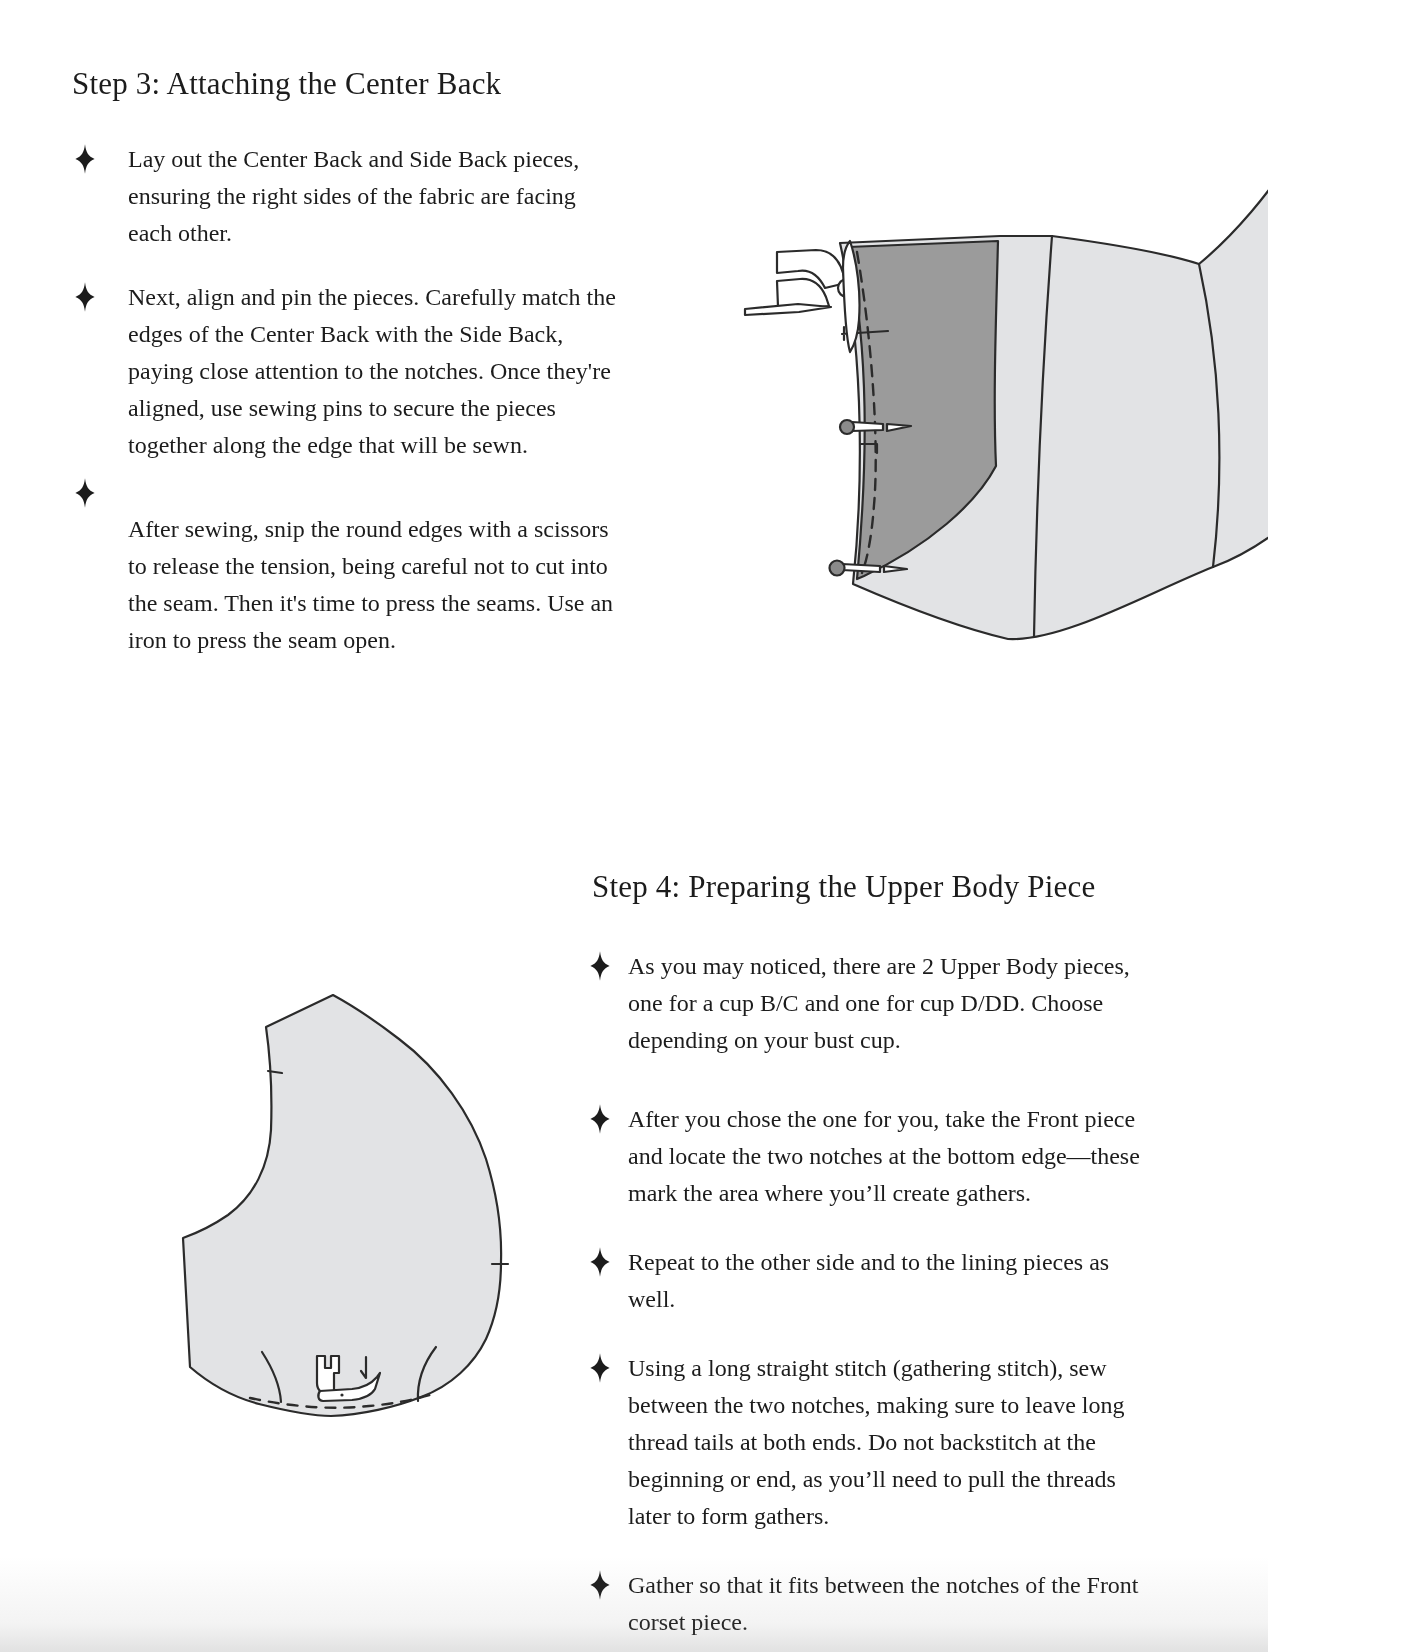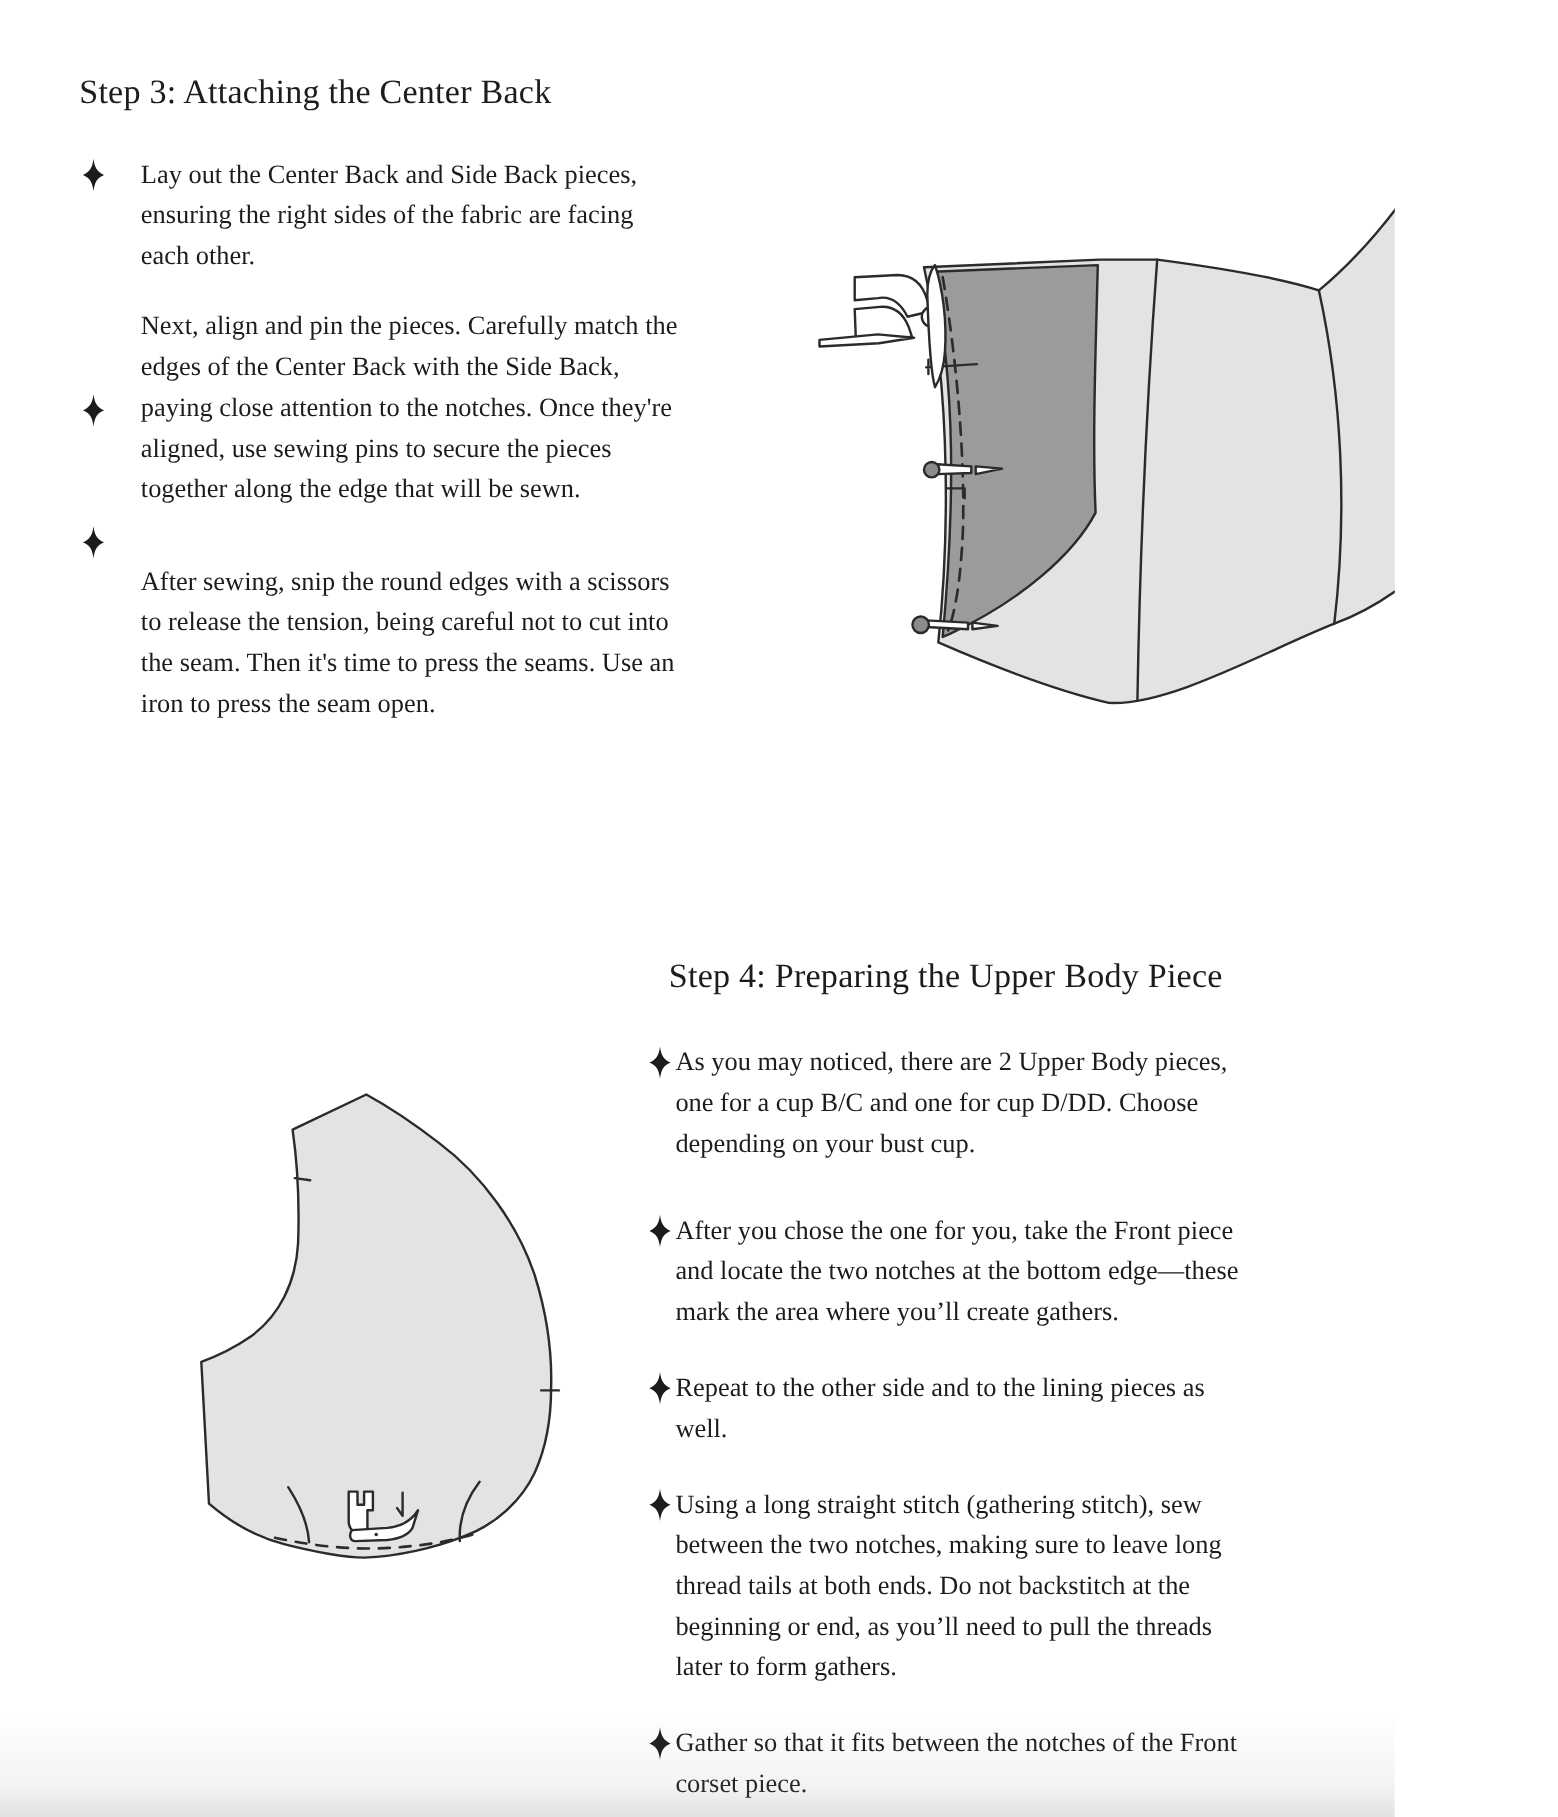--- a/index.html
+++ b/index.html
@@ -15,34 +15,34 @@
   .heading{
     position:absolute;
     margin:0;
     font-size:31px;
     font-weight:400;
     letter-spacing:.2px;
     white-space:pre-line;
     color:#1c1c1c;
   }
   .step3-h{left:72px;top:66px;}
-  .step4-h{left:608px;top:869px;}
+  .step4-h{left:592px;top:869px;}
   ul.list{
     position:absolute;
     list-style:none;
     margin:0;
     padding:0;
   }
   .step3-list{left:72px;top:141px;width:680px;}
   .step4-list{left:586px;top:948px;width:760px;}
   li.item{display:flex;align-items:flex-start;}
   .step3-list li.item{gap:30px;}
-  .step4-list li.item{}
+  .step4-list li.item{gap:14px;}
   .step3-list li.item:nth-child(1){margin-bottom:27px;}
-  .step3-list li.item:nth-child(2){margin-bottom:11px;align-items:center;}
+  .step3-list li.item:nth-child(2){margin-bottom:11px;}
   .step3-list li.item:nth-child(3){margin-bottom:2px;}
   .step4-list li.item{margin-bottom:32px;}
   .step4-list li.item:first-child{margin-bottom:42px;}
   .star{flex:0 0 auto;width:26px;display:flex;justify-content:center;}
   .step4-list .star{width:28px;}
   .star svg{display:block;margin-top:3px;}
   .text{
     flex:1;
     font-size:24px;
     line-height:37px;

